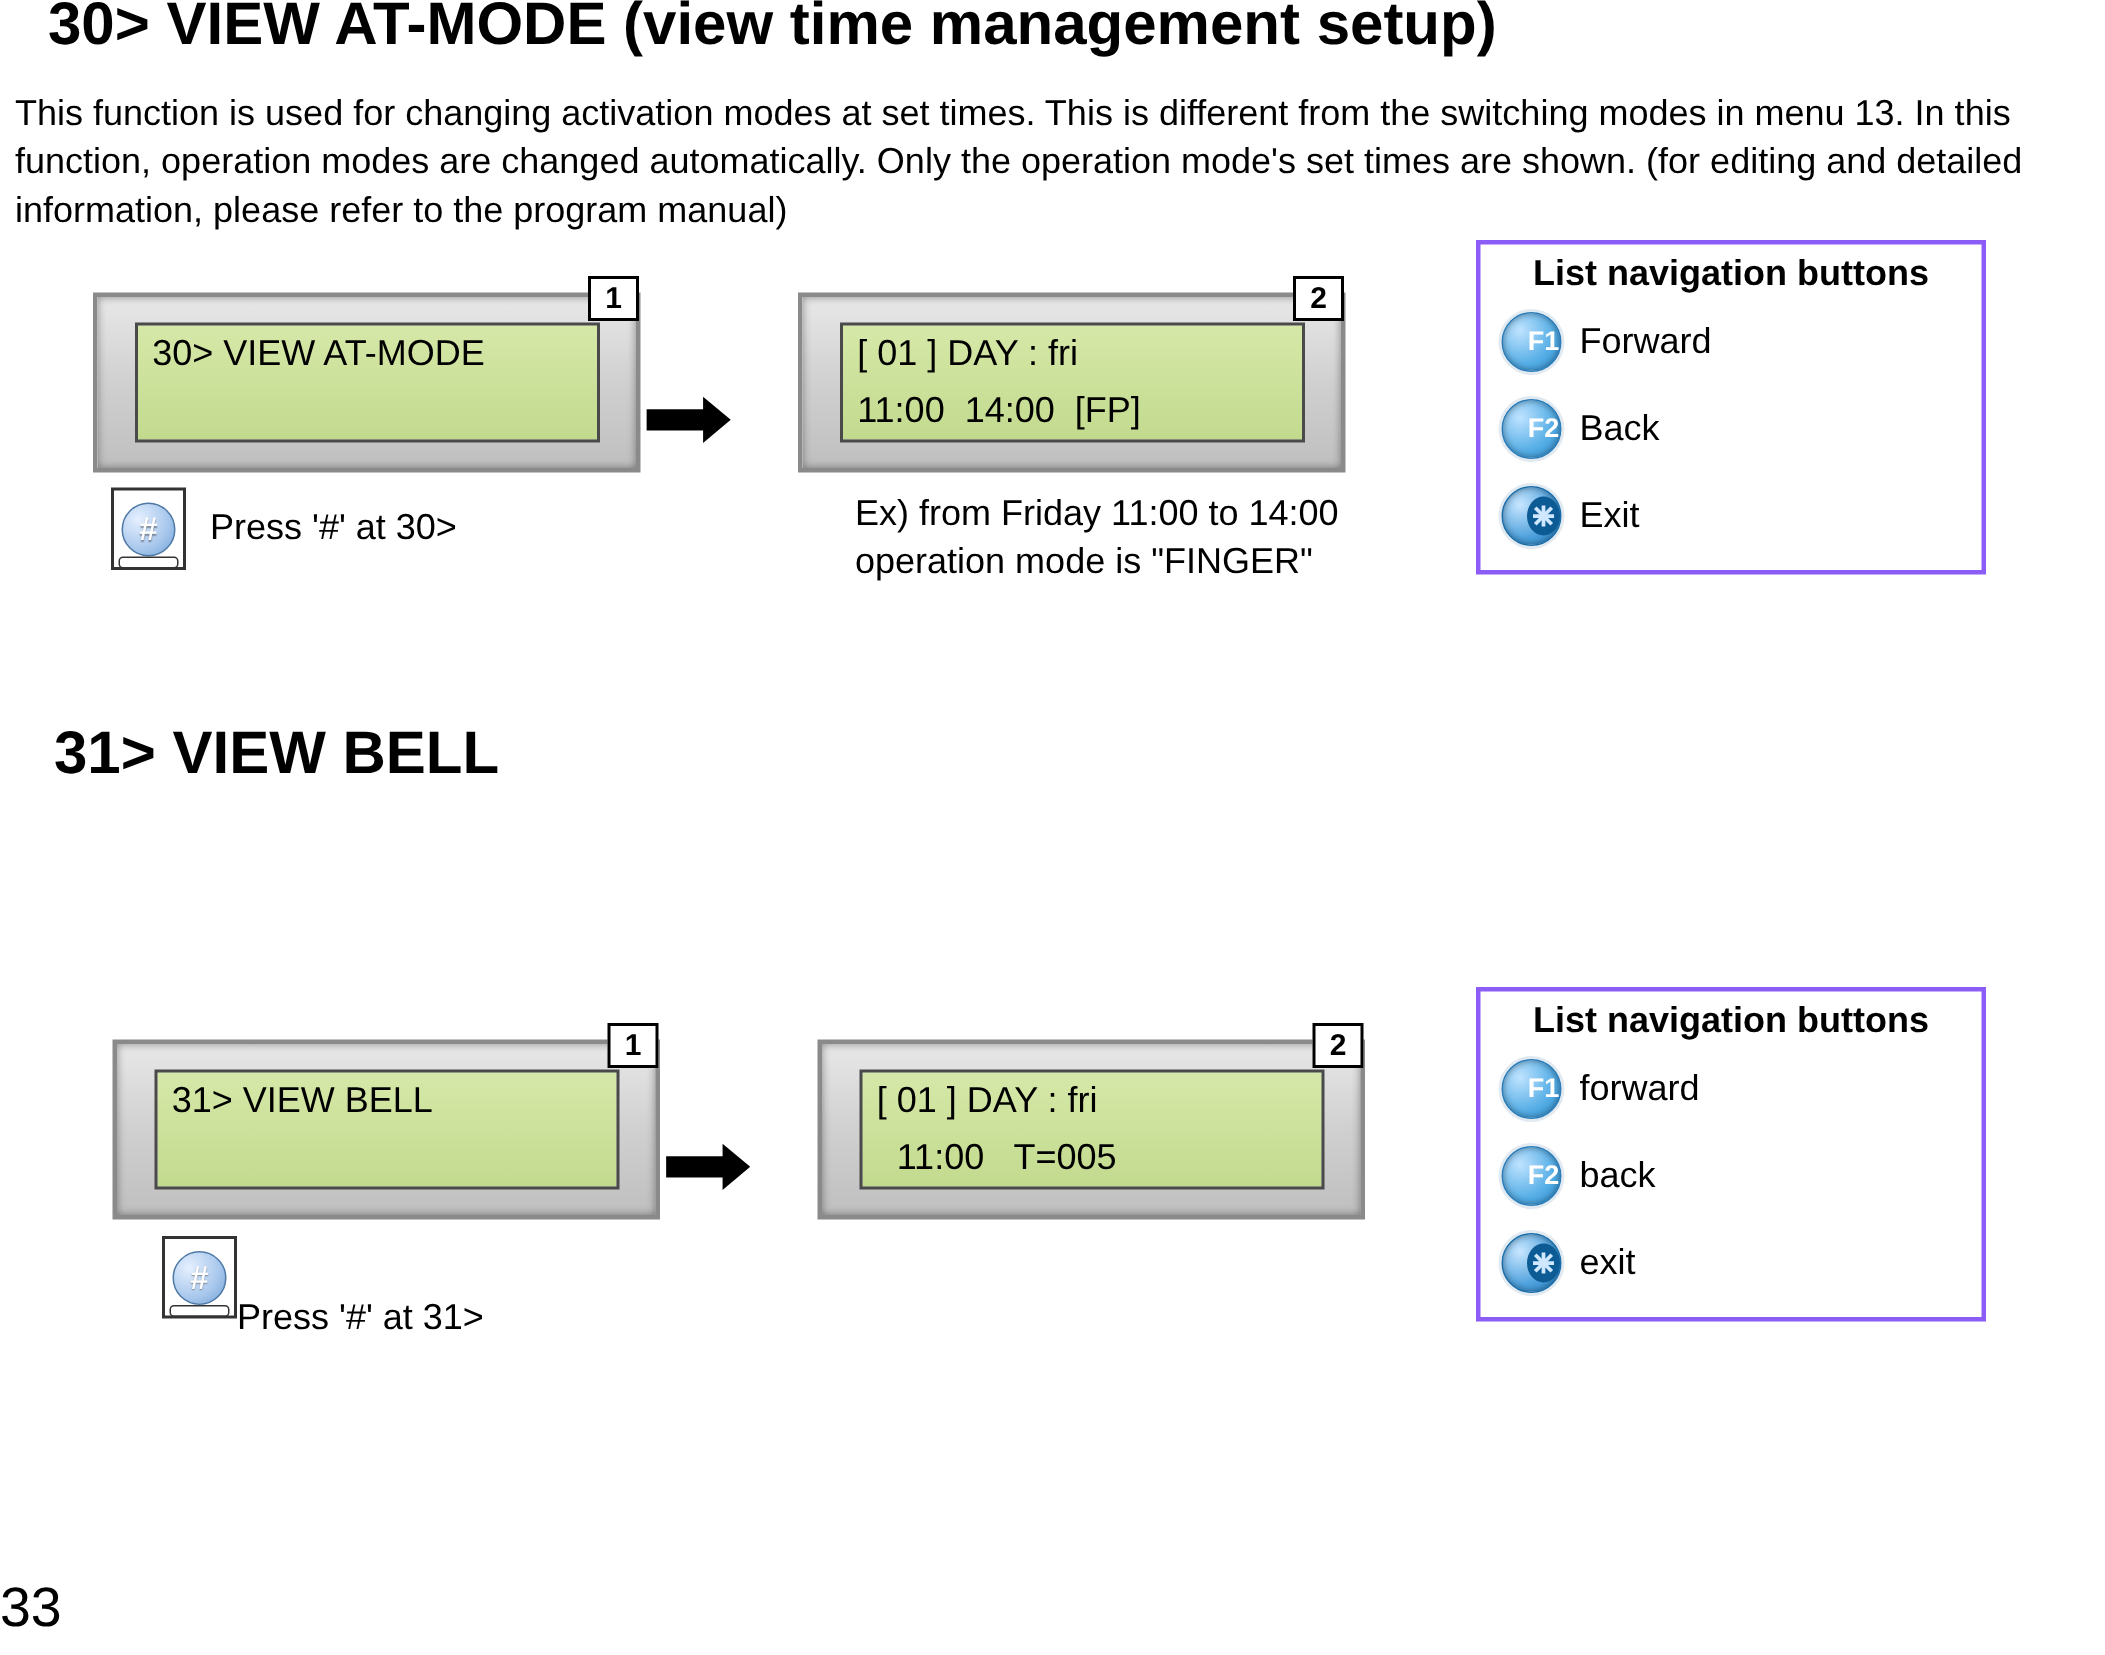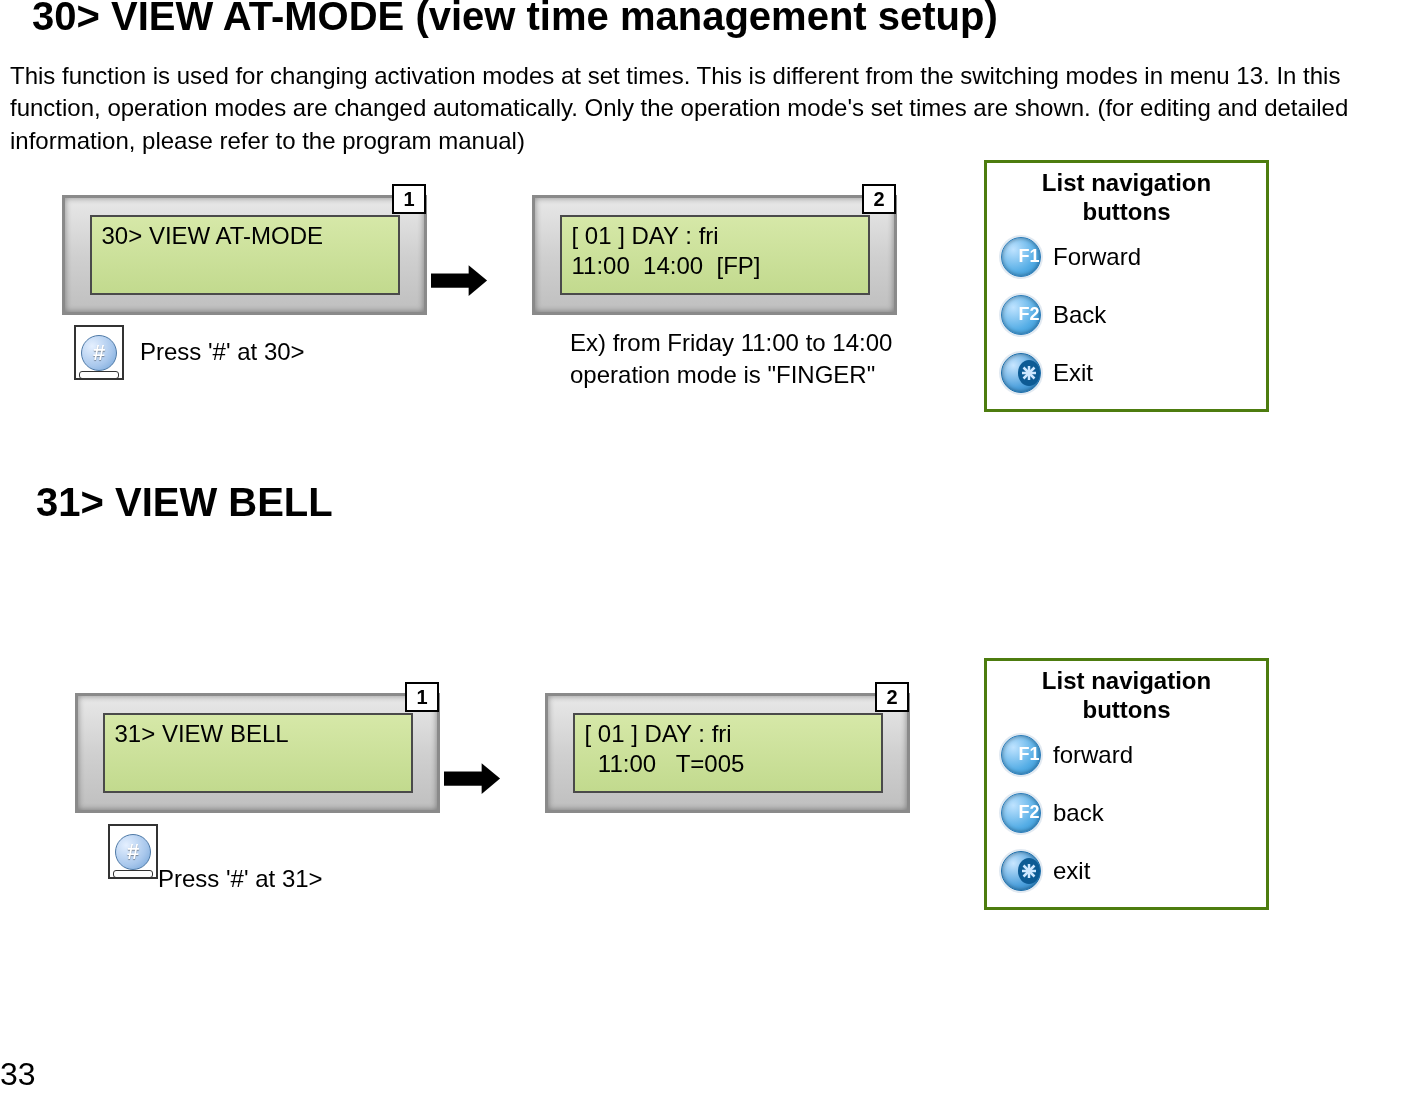--- a/index.html
+++ b/index.html
@@ -43,21 +43,21 @@
   .lcd-screen {
     width: 310px;
     height: 80px;
     border: 2px solid #4a4a4a;
     background: linear-gradient(to bottom, #d6e8a8 0%, #c2da8e 100%);
     padding: 4px 10px;
     font-size: 24px;
     line-height: 1.25;
     display: flex;
     flex-direction: column;
-    justify-content: flex-start;
+    justify-content: space-between;
     white-space: pre;
   }
   .lcd-screen.oneline { justify-content: flex-start; }
   .step-badge {
     position: absolute;
     top: -14px;
     right: -2px;
     width: 34px;
     height: 30px;
     background: #fff;
@@ -107,22 +107,22 @@
     justify-content: center;
     color: #fff;
     font-size: 22px;
     font-weight: bold;
     text-shadow: 0 1px 1px rgba(0,0,0,0.4);
   }
 
   
   .navbox {
     position: absolute;
-    width: 285px;
-    border: 3px solid #4d7c0f;
+    width: 340px;
+    border: 3px solid #8b5cf6;
     padding: 6px 10px 14px 10px;
   }
   .navbox-title {
     text-align: center;
     font-size: 24px;
     font-weight: bold;
     line-height: 1.2;
     margin-bottom: 4px;
   }
   .nav-row {
@@ -164,21 +164,21 @@
     display: flex;
     align-items: center;
     justify-content: center;
   }
   .xkey svg { display: block; }
 
   .page-num {
     position: absolute;
     left: 0px;
     bottom: 10px;
-    font-size: 32px;
+    font-size: 37px;
     text-align: center;
   }
 </style>
 </head>
 <body>
 
 <div class="page">
 
   <div class="h1" style="left:32px; top:-8px;">30&gt; VIEW AT-MODE (view time management setup)</div>
   <div class="body-text" style="left:10px; top:60px; width:1392px;"> This function is used for changing activation modes at set times. This is different from the switching modes in menu 13. In this function, operation modes are changed automatically. Only the operation mode's set times are shown. (for editing and detailed information, please refer to the program manual)</div>

